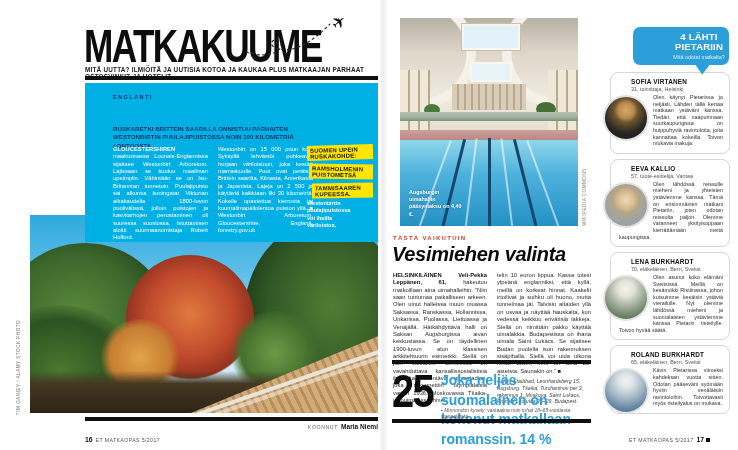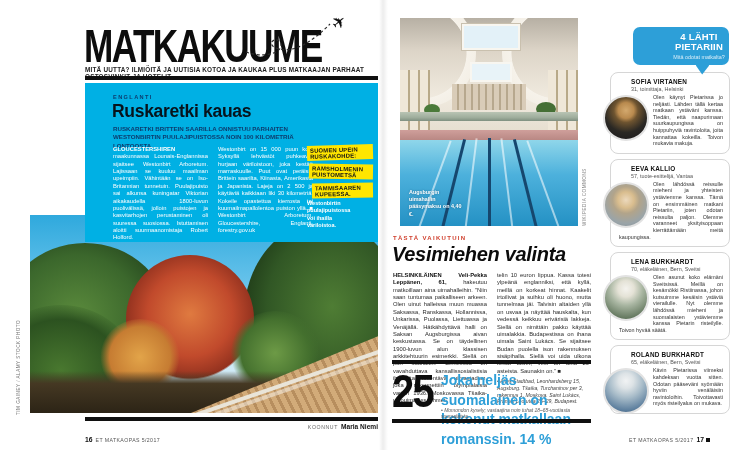--- a/index.html
+++ b/index.html
@@ -165,21 +165,20 @@
     <path d="M4,42 C26,50 44,40 38,32 C33,26 24,34 34,38 C52,45 72,30 88,14" fill="none" stroke="#2a2a2a" stroke-width="1.2" stroke-dasharray="3,2.5"></path>
   </svg>
   <span class="plane-glyph">✈</span>
 </div>
 
 <div class="abs mag-subtitle">MITÄ UUTTA? ILMIÖITÄ JA UUTISIA KOTOA JA KAUKAA PLUS MATKAAJAN PARHAAT OSTOSVINKIT JA HOTELIT</div>
 <div class="abs rule rule-top"></div>
 
 <section class="abs feature-box">
   <div class="feature-kicker">ENGLANTI</div>
-  <h2 class="feature-headline" style="margin:0;">Ruskaretki kauas</h2>
   <p class="feature-standfirst" style="margin:0;">RUSKARETKI BRITTEIN SAARILLA ONNISTUU PARHAITEN WESTONBIRTIN PUULAJIPUISTOSSA NOIN 100 KILOMETRIÄ LONTOOSTA.</p>
   <div class="feature-cols">
     <p><b>GLOUCESTERSHIREN</b><span> maakunnassa Lounais-Englannissa sijaitsee Westonbirt Arboretum. Lajissaan se kuuluu maailman upeimpiin. Vähintään se on Iso-Britannian tunnetuin. Puulajipuisto sai alkunsa kuningatar Viktorian aikakaudella 1800-luvun puolivälissä, jolloin puistojen ja kasvitarhojen perustaminen oli suuressa suosiossa. Istuttamisen aloitti suurmaanomistaja Robert Holford.</span></p>
     <p><span>Westonbirt on 15 000 puun koti. Syksyllä lehvästöt puhkeavat hurjaan väriloistoon, joka kestää marraskuulle. Puut ovat peräisin Brittein saarilta, Kiinasta, Amerikasta ja Japanista. Lajeja on 2 500 ja käytäviä kaikkiaan liki 30 kilometriä. Kokeile opastettua kierrosta tai kuumailmapallolentoa puiston yllä. ■ Westonbirt Arboretum, Gloucestershire, Englanti, forestry.gov.uk</span></p>
   </div>
   <aside class="feature-rail">
     <span class="hl-line hl-1">SUOMEN UPEIN RUSKAKOHDE:</span>
     <span class="hl-line hl-2">RAMSHOLMENIN PUISTOMETSÄ</span>
     <span class="hl-line hl-3">TAMMISAAREN KUPEESSA.</span>
     <p class="rail-caption" style="margin:0;">Westonbirtin puulajipuistossa voi ihailla väriloistoa.</p>

